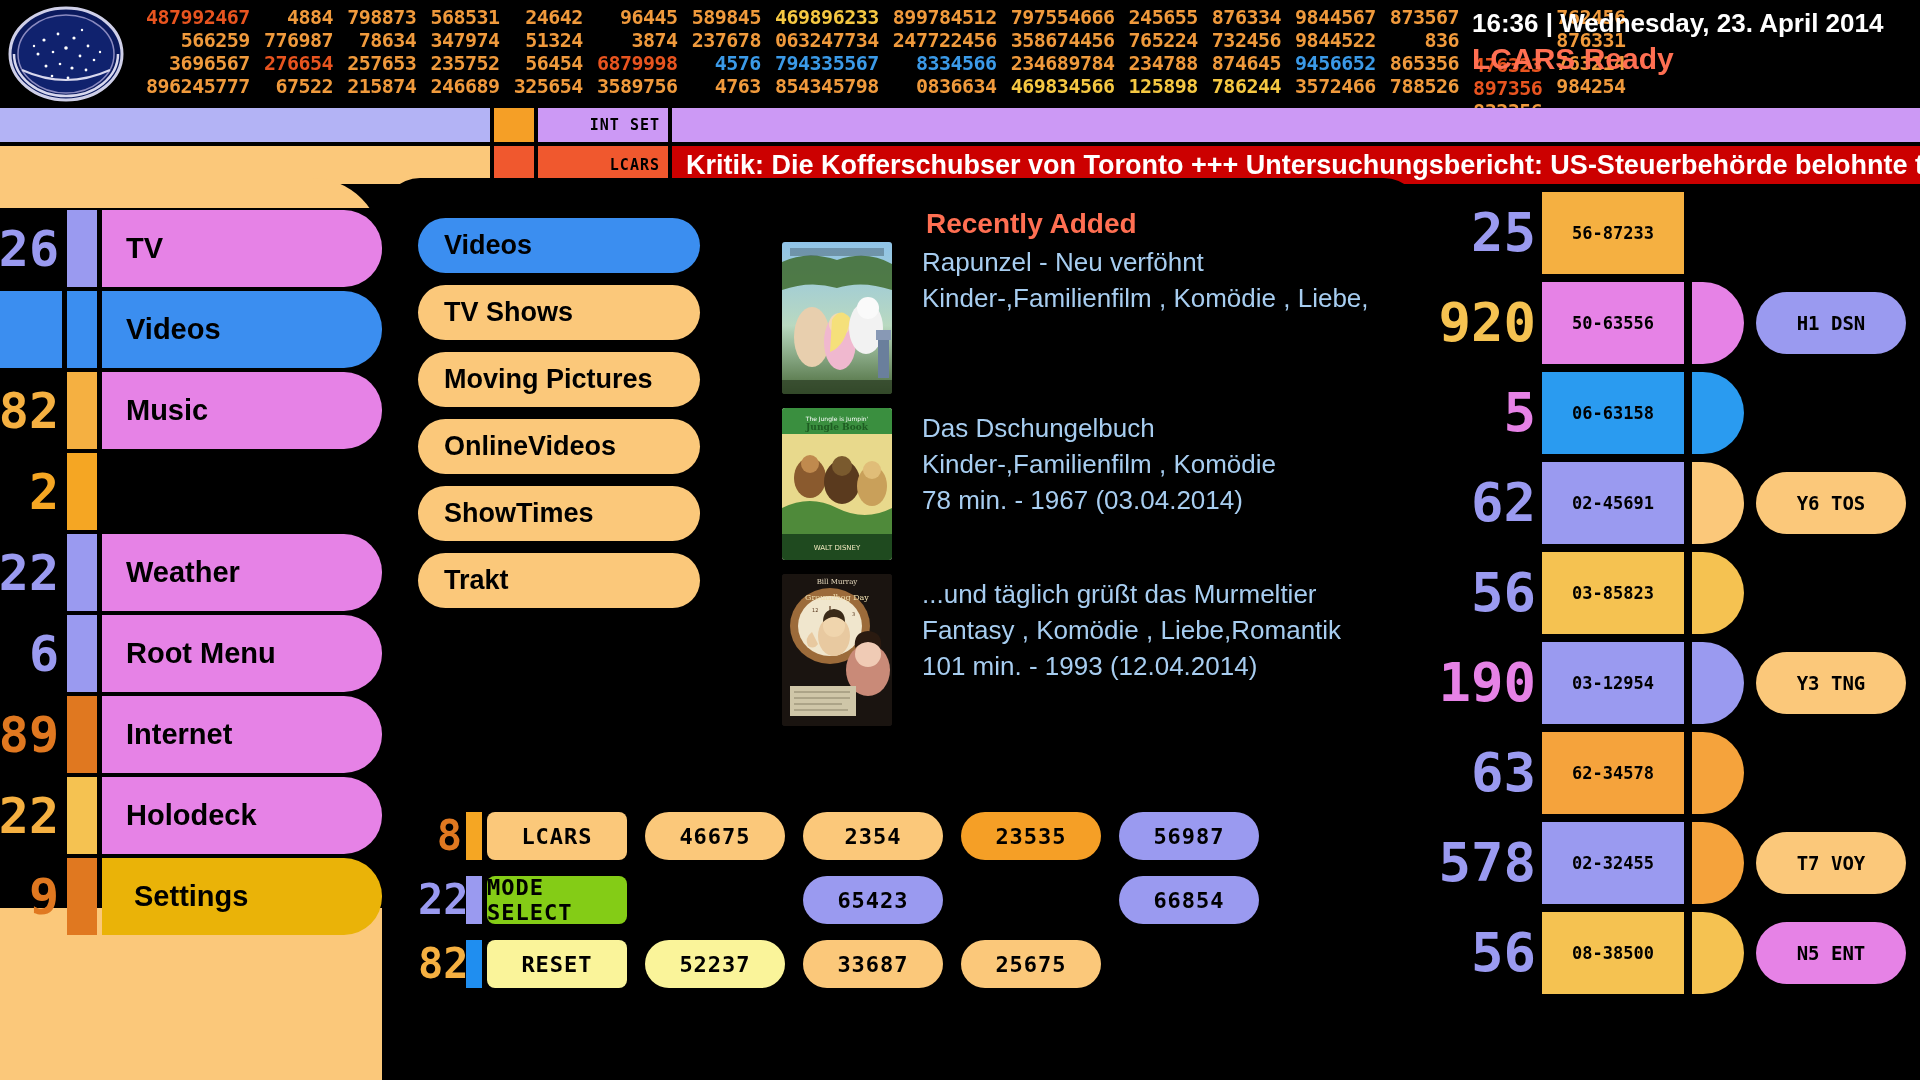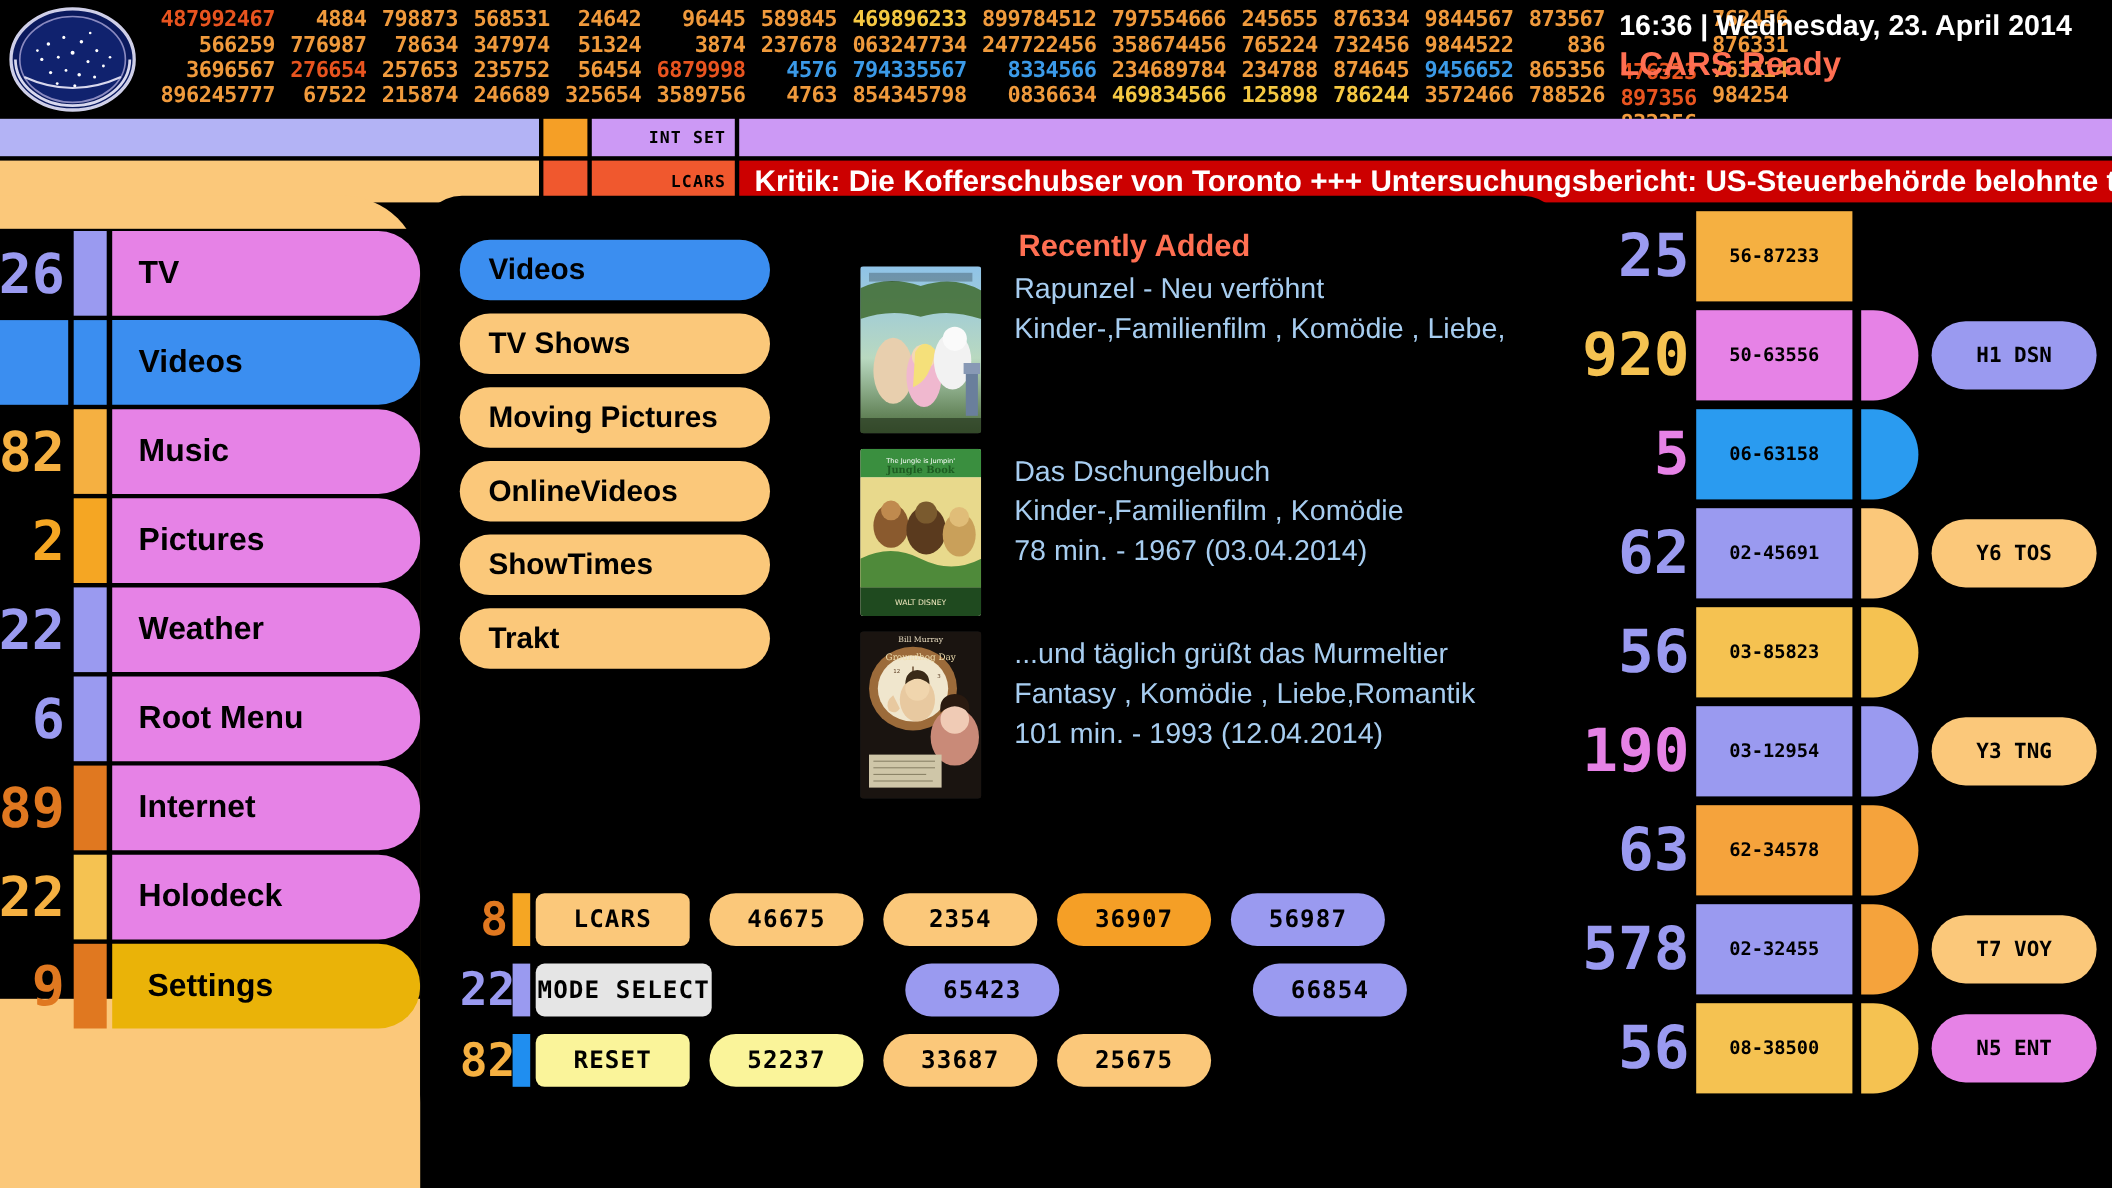--- a/index.html
+++ b/index.html
@@ -340,21 +340,20 @@
         <div class="side-pill" style="background: rgb(59, 142, 240);">Videos</div>
       </div>
       <div class="side-item">
         <div class="side-num" style="color: rgb(245, 176, 65);">82</div>
         <div class="side-chip" style="background: rgb(245, 176, 65);"></div>
         <div class="side-pill" style="background: rgb(230, 130, 230);">Music</div>
       </div>
       <div class="side-item">
         <div class="side-num" style="color: rgb(245, 166, 35);">2</div>
         <div class="side-chip" style="background: rgb(245, 166, 35);"></div>
-        <div class="side-pill" style="background: rgb(230, 130, 230);">Pictures</div>
       </div>
       <div class="side-item">
         <div class="side-num" style="color: rgb(154, 154, 240);">22</div>
         <div class="side-chip" style="background: rgb(154, 154, 240);"></div>
         <div class="side-pill" style="background: rgb(230, 130, 230);">Weather</div>
       </div>
       <div class="side-item">
         <div class="side-num" style="color: rgb(154, 154, 240);">6</div>
         <div class="side-chip" style="background: rgb(154, 154, 240);"></div>
         <div class="side-pill" style="background: rgb(230, 130, 230);">Root Menu</div>
@@ -486,28 +485,28 @@
     <div class="btm-rows" id="btmrows">
         <div class="btm-row">
           <div class="btm-num" style="color: rgb(224, 120, 32);">8</div>
           <div class="btm-chip" style="background: rgb(245, 166, 35);"></div>
           <div class="btm-pill" style="width: 140px; background: rgb(251, 200, 122); flex: 0 0 auto;">LCARS</div>
           <div class="spacer" style="width: 18px;"></div>
           <div class="btm-pill round" style="width: 140px; background: rgb(251, 200, 122); flex: 0 0 auto;">46675</div>
           <div class="spacer" style="width: 18px;"></div>
           <div class="btm-pill round" style="width: 140px; background: rgb(251, 200, 122); flex: 0 0 auto;">2354</div>
           <div class="spacer" style="width: 18px;"></div>
-          <div class="btm-pill round" style="width: 140px; background: rgb(245, 159, 38); flex: 0 0 auto;">36907</div>
+          <div class="btm-pill round" style="width: 140px; background: rgb(245, 159, 38); flex: 0 0 auto;">23535</div>
           <div class="spacer" style="width: 18px;"></div>
           <div class="btm-pill round" style="width: 140px; background: rgb(154, 154, 240); flex: 0 0 auto;">56987</div>
         </div>
         <div class="btm-row">
           <div class="btm-num" style="color: rgb(154, 154, 240);">22</div>
           <div class="btm-chip" style="background: rgb(154, 154, 240);"></div>
-          <div class="btm-pill" style="width: 160px; background: #e5e5e5; flex: 0 0 auto;">MODE SELECT</div>
+          <div class="btm-pill" style="width: 140px; background: #84cc16; flex: 0 0 auto;">MODE SELECT</div>
           <div class="spacer" style="width: 18px;"></div>
           <div class="btm-pill round" style="width: 140px; background: transparent; flex: 0 0 auto;"></div>
           <div class="spacer" style="width: 18px;"></div>
           <div class="btm-pill round" style="width: 140px; background: rgb(154, 154, 240); flex: 0 0 auto;">65423</div>
           <div class="spacer" style="width: 18px;"></div>
           <div class="btm-pill round" style="width: 140px; background: transparent; flex: 0 0 auto;"></div>
           <div class="spacer" style="width: 18px;"></div>
           <div class="btm-pill round" style="width: 140px; background: rgb(154, 154, 240); flex: 0 0 auto;">66854</div>
         </div>
         <div class="btm-row">

